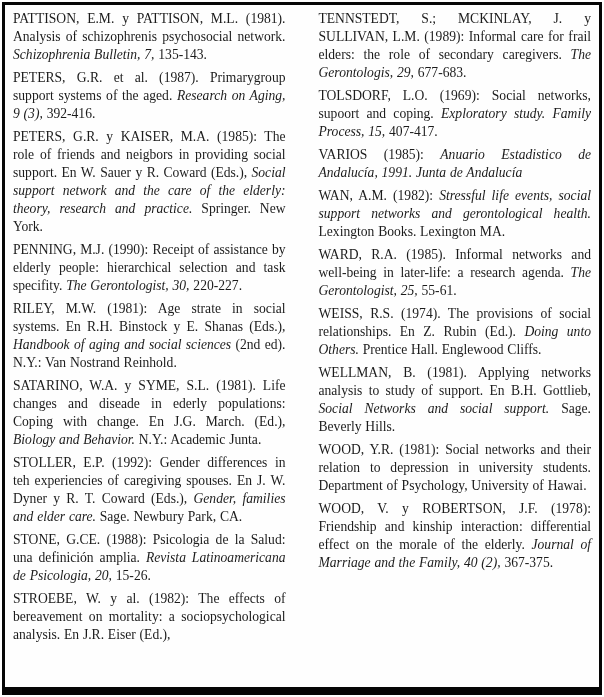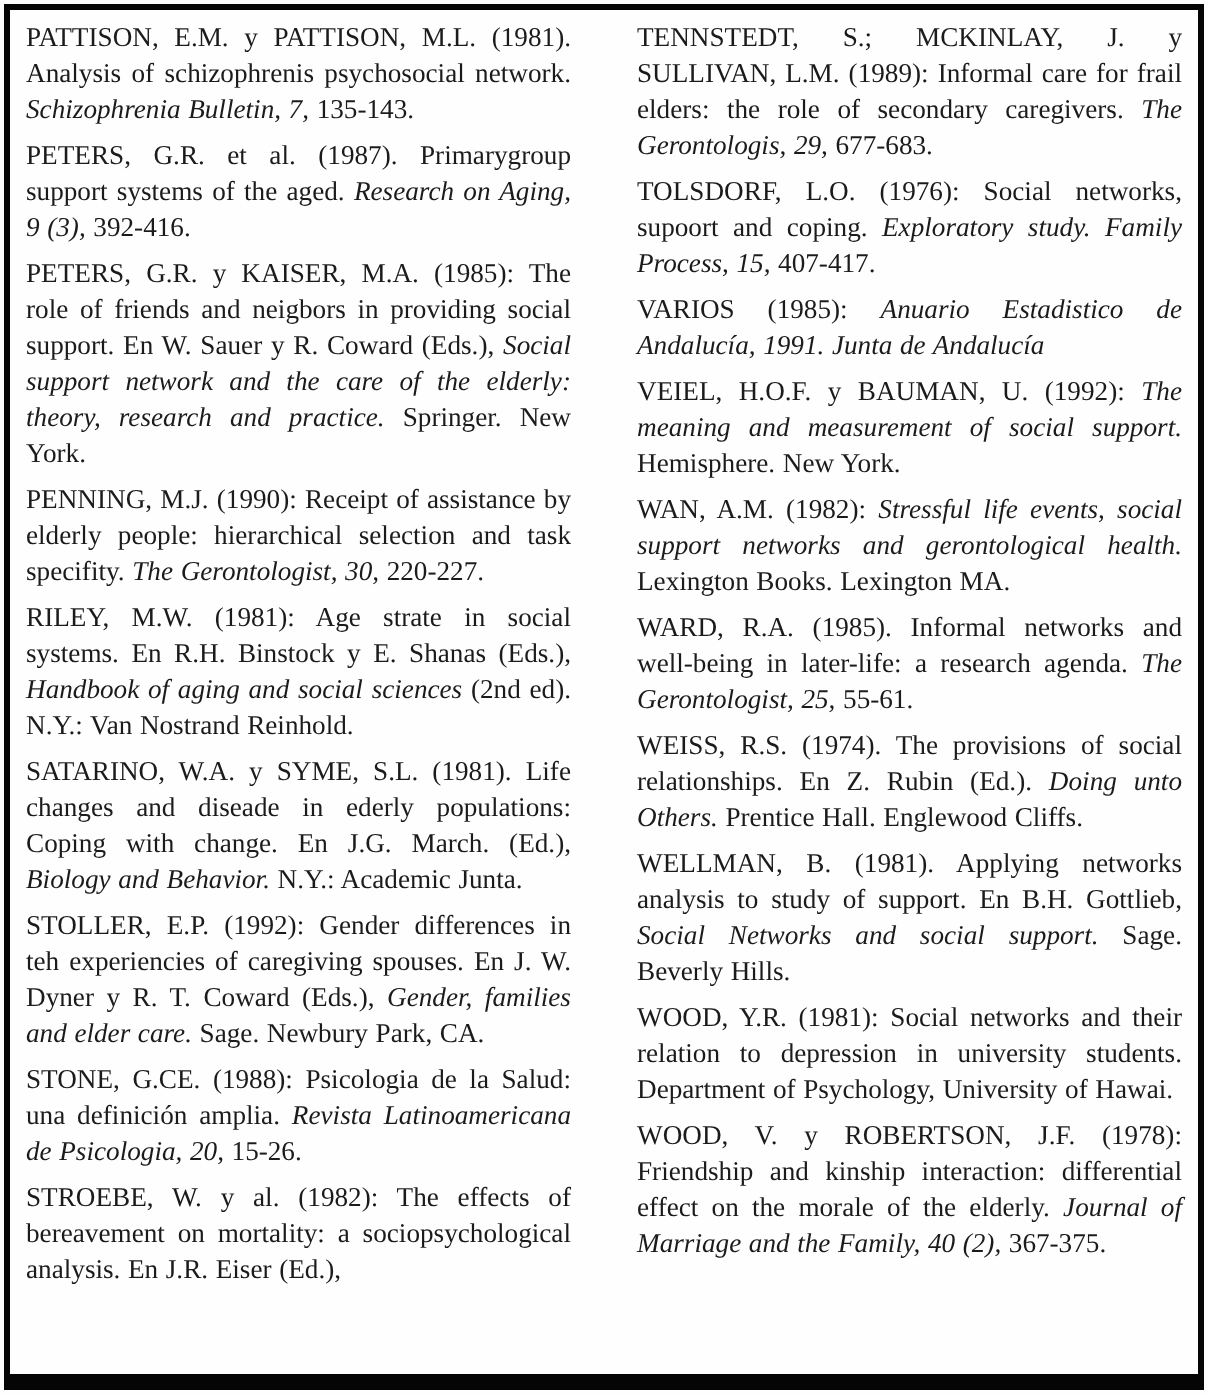--- a/index.html
+++ b/index.html
@@ -54,23 +54,22 @@
         <p class="ref"><span>PETERS, G.R. y KAISER, M.A. (1985): The role of friends and neigbors in providing social support. En W. Sauer y R. Coward (Eds.), </span><i>Social support network and the care of the elderly: theory, research and practice.</i><span> Springer. New York.</span></p>
         <p class="ref"><span>PENNING, M.J. (1990): Receipt of assistance by elderly people: hierarchical selection and task specifity. </span><i>The Gerontologist, 30,</i><span> 220-227.</span></p>
         <p class="ref"><span>RILEY, M.W. (1981): Age strate in social systems. En R.H. Binstock y E. Shanas (Eds.), </span><i>Handbook of aging and social sciences</i><span> (2nd ed). N.Y.: Van Nostrand Reinhold.</span></p>
         <p class="ref"><span>SATARINO, W.A. y SYME, S.L. (1981). Life changes and diseade in ederly populations: Coping with change. En J.G. March. (Ed.), </span><i>Biology and Behavior.</i><span> N.Y.: Academic Junta.</span></p>
         <p class="ref"><span>STOLLER, E.P. (1992): Gender differences in teh experiencies of caregiving spouses. En J. W. Dyner y R. T. Coward (Eds.), </span><i>Gender, families and elder care.</i><span> Sage. Newbury Park, CA.</span></p>
         <p class="ref"><span>STONE, G.CE. (1988): Psicologia de la Salud: una definición amplia. </span><i>Revista Latinoamericana de Psicologia, 20,</i><span> 15-26.</span></p>
         <p class="ref"><span>STROEBE, W. y al. (1982): The effects of bereavement on mortality: a sociopsychological analysis. En J.R. Eiser (Ed.), </span></p>
       </div>
     <div class="column">
         <p class="ref"><span>TENNSTEDT, S.; MCKINLAY, J. y SULLIVAN, L.M. (1989): Informal care for frail elders: the role of secondary caregivers. </span><i>The Gerontologis, 29,</i><span> 677-683.</span></p>
-        <p class="ref"><span>TOLSDORF, L.O. (1976): Social networks, supoort and coping. </span><i>Exploratory study. Family Process, 15,</i><span> 407-417.</span></p>
+        <p class="ref"><span>TOLSDORF, L.O. (1969): Social networks, supoort and coping. </span><i>Exploratory study. Family Process, 15,</i><span> 407-417.</span></p>
         <p class="ref"><span>VARIOS (1985): </span><i>Anuario Estadistico de Andalucía, 1991. Junta de Andalucía</i></p>
-        <p class="ref"><span>VEIEL, H.O.F. y BAUMAN, U. (1992): </span><i>The meaning and measurement of social support.</i><span> Hemisphere. New York.</span></p>
         <p class="ref"><span>WAN, A.M. (1982): </span><i>Stressful life events, social support networks and gerontological health.</i><span> Lexington Books. Lexington MA.</span></p>
         <p class="ref"><span>WARD, R.A. (1985). Informal networks and well-being in later-life: a research agenda. </span><i>The Gerontologist, 25,</i><span> 55-61.</span></p>
         <p class="ref"><span>WEISS, R.S. (1974). The provisions of social relationships. En Z. Rubin (Ed.). </span><i>Doing unto Others.</i><span> Prentice Hall.  Englewood Cliffs.</span></p>
         <p class="ref"><span>WELLMAN, B. (1981). Applying networks analysis to study of  support. En B.H. Gottlieb, </span><i>Social Networks and social support.</i><span> Sage.  Beverly Hills.</span></p>
         <p class="ref"><span>WOOD, Y.R. (1981): Social networks and their relation to depression in university students. Department of Psychology, University of Hawai.</span></p>
         <p class="ref"><span>WOOD, V. y ROBERTSON, J.F. (1978): Friendship and kinship interaction: differential effect on the morale of the elderly. </span><i>Journal of Marriage and the Family, 40 (2),</i><span> 367-375.</span></p>
       </div>
   </div>
 </div>
 

